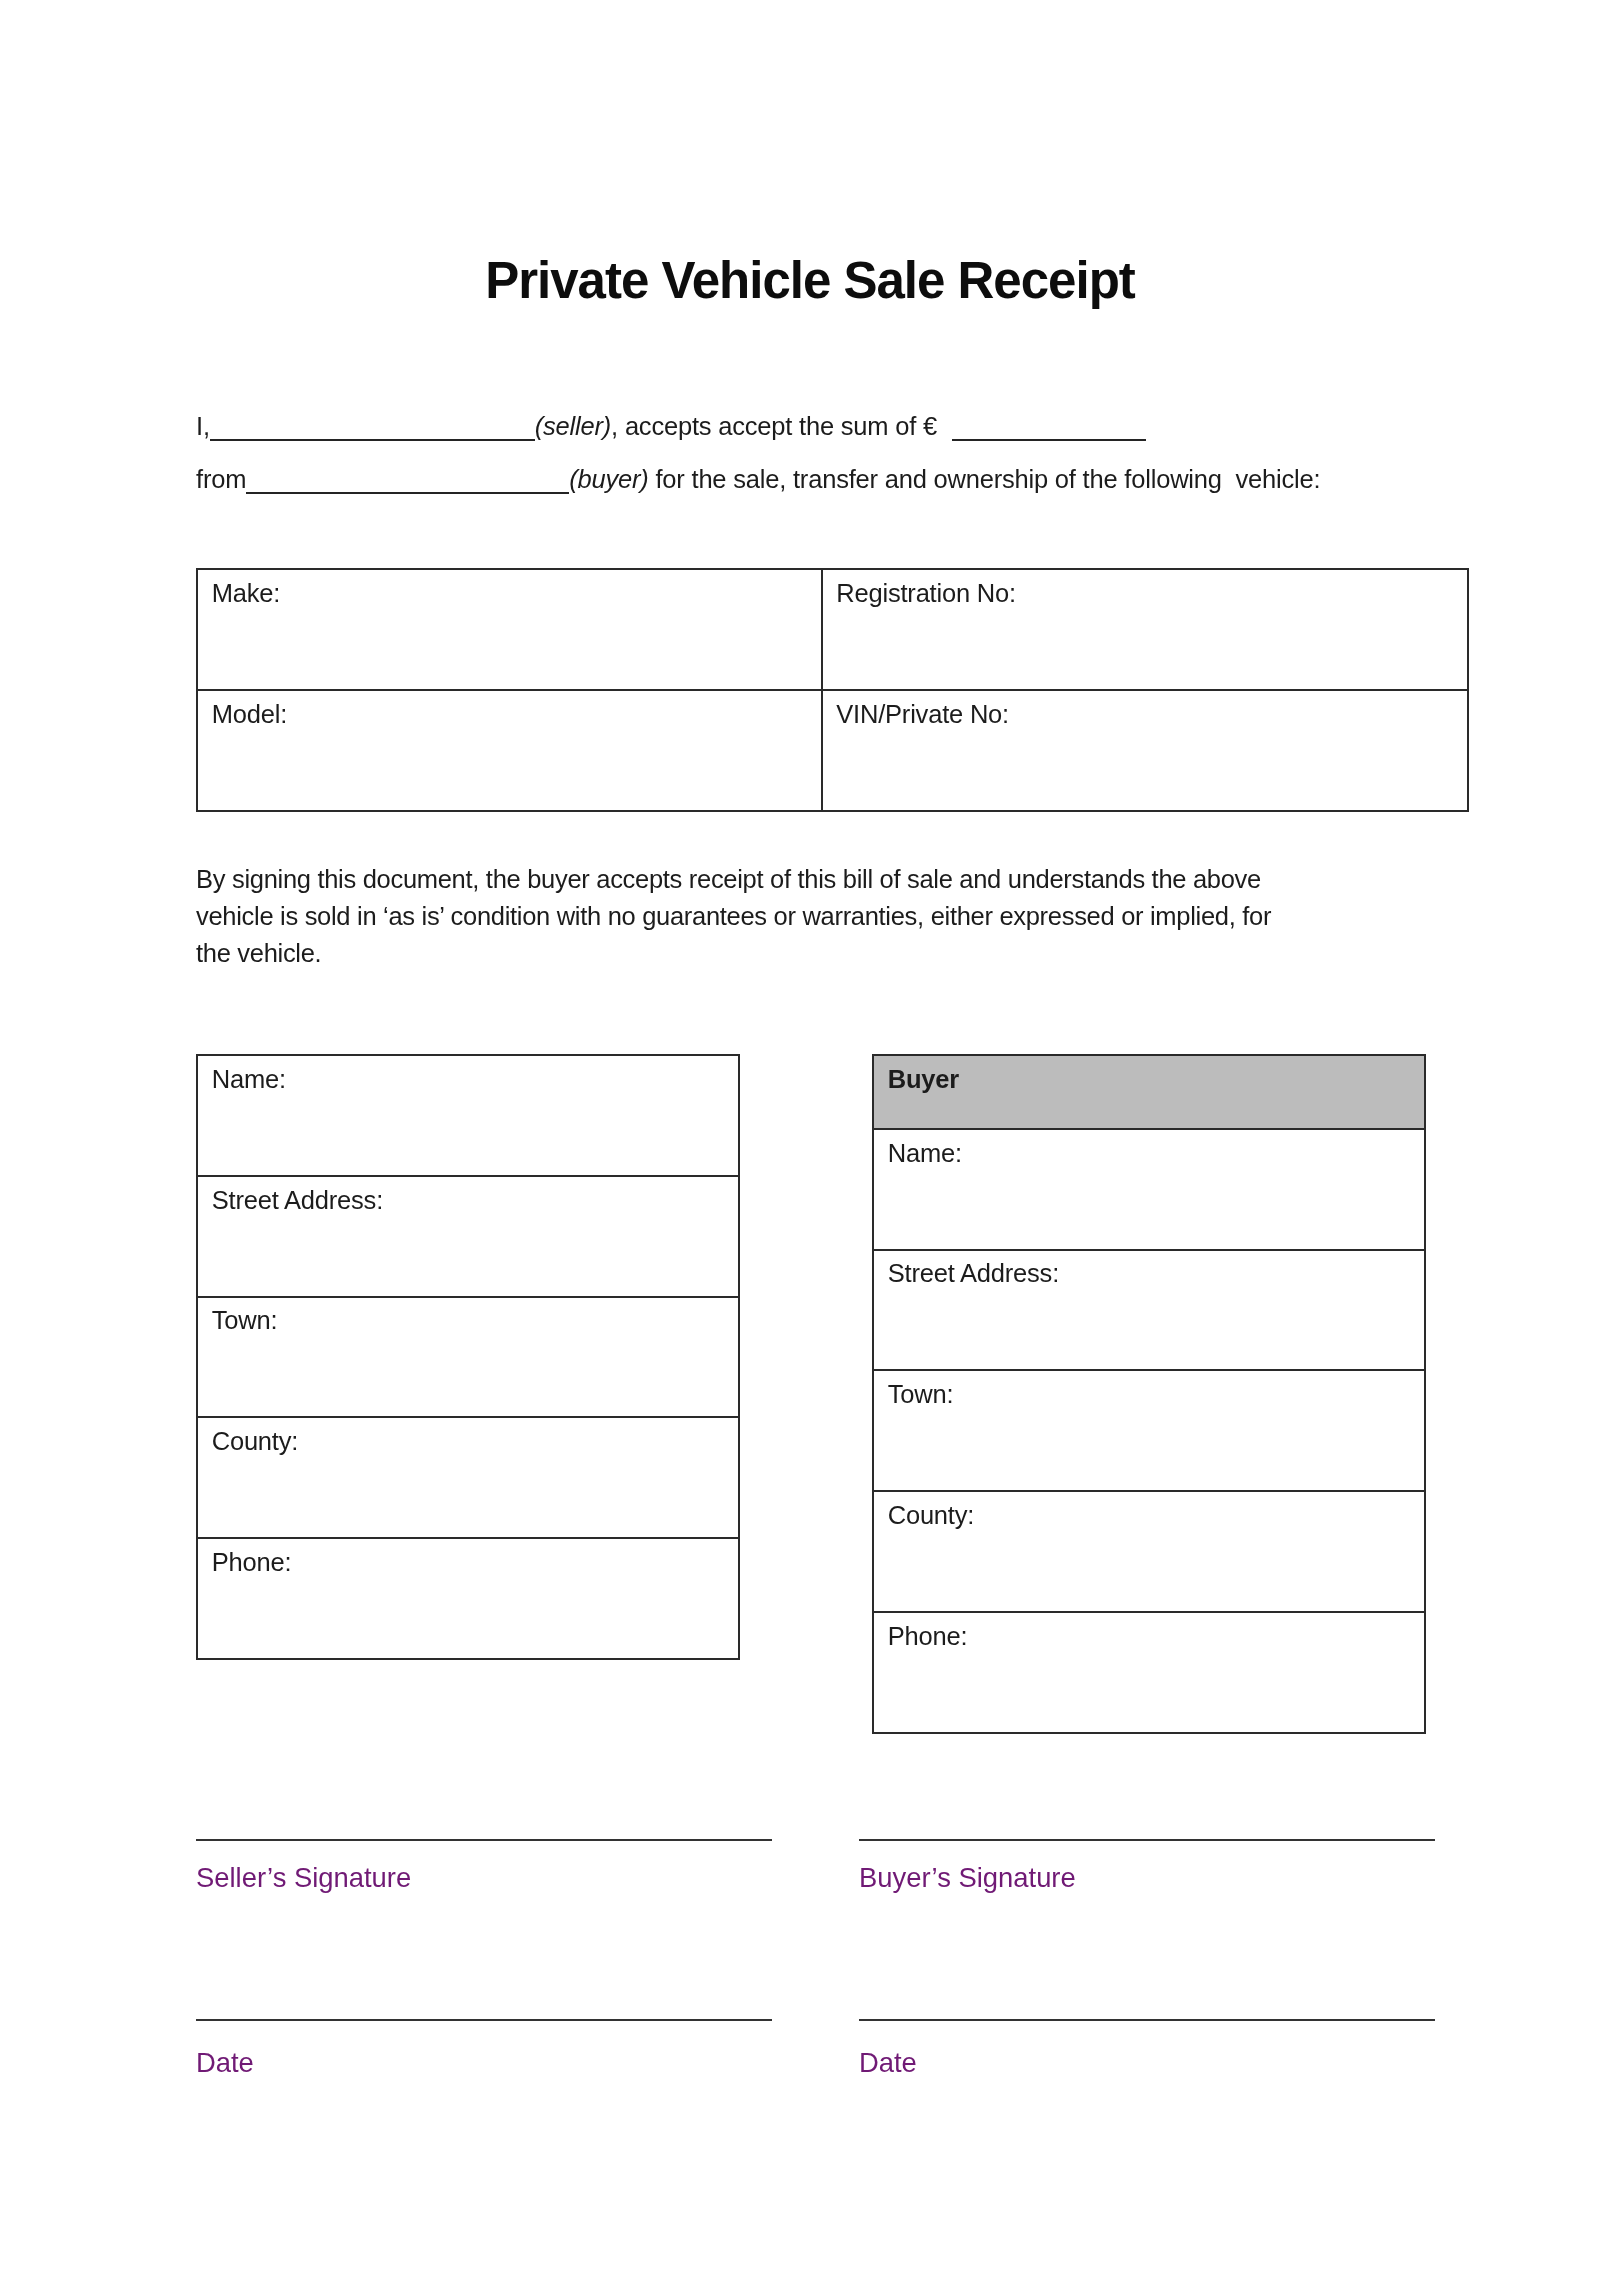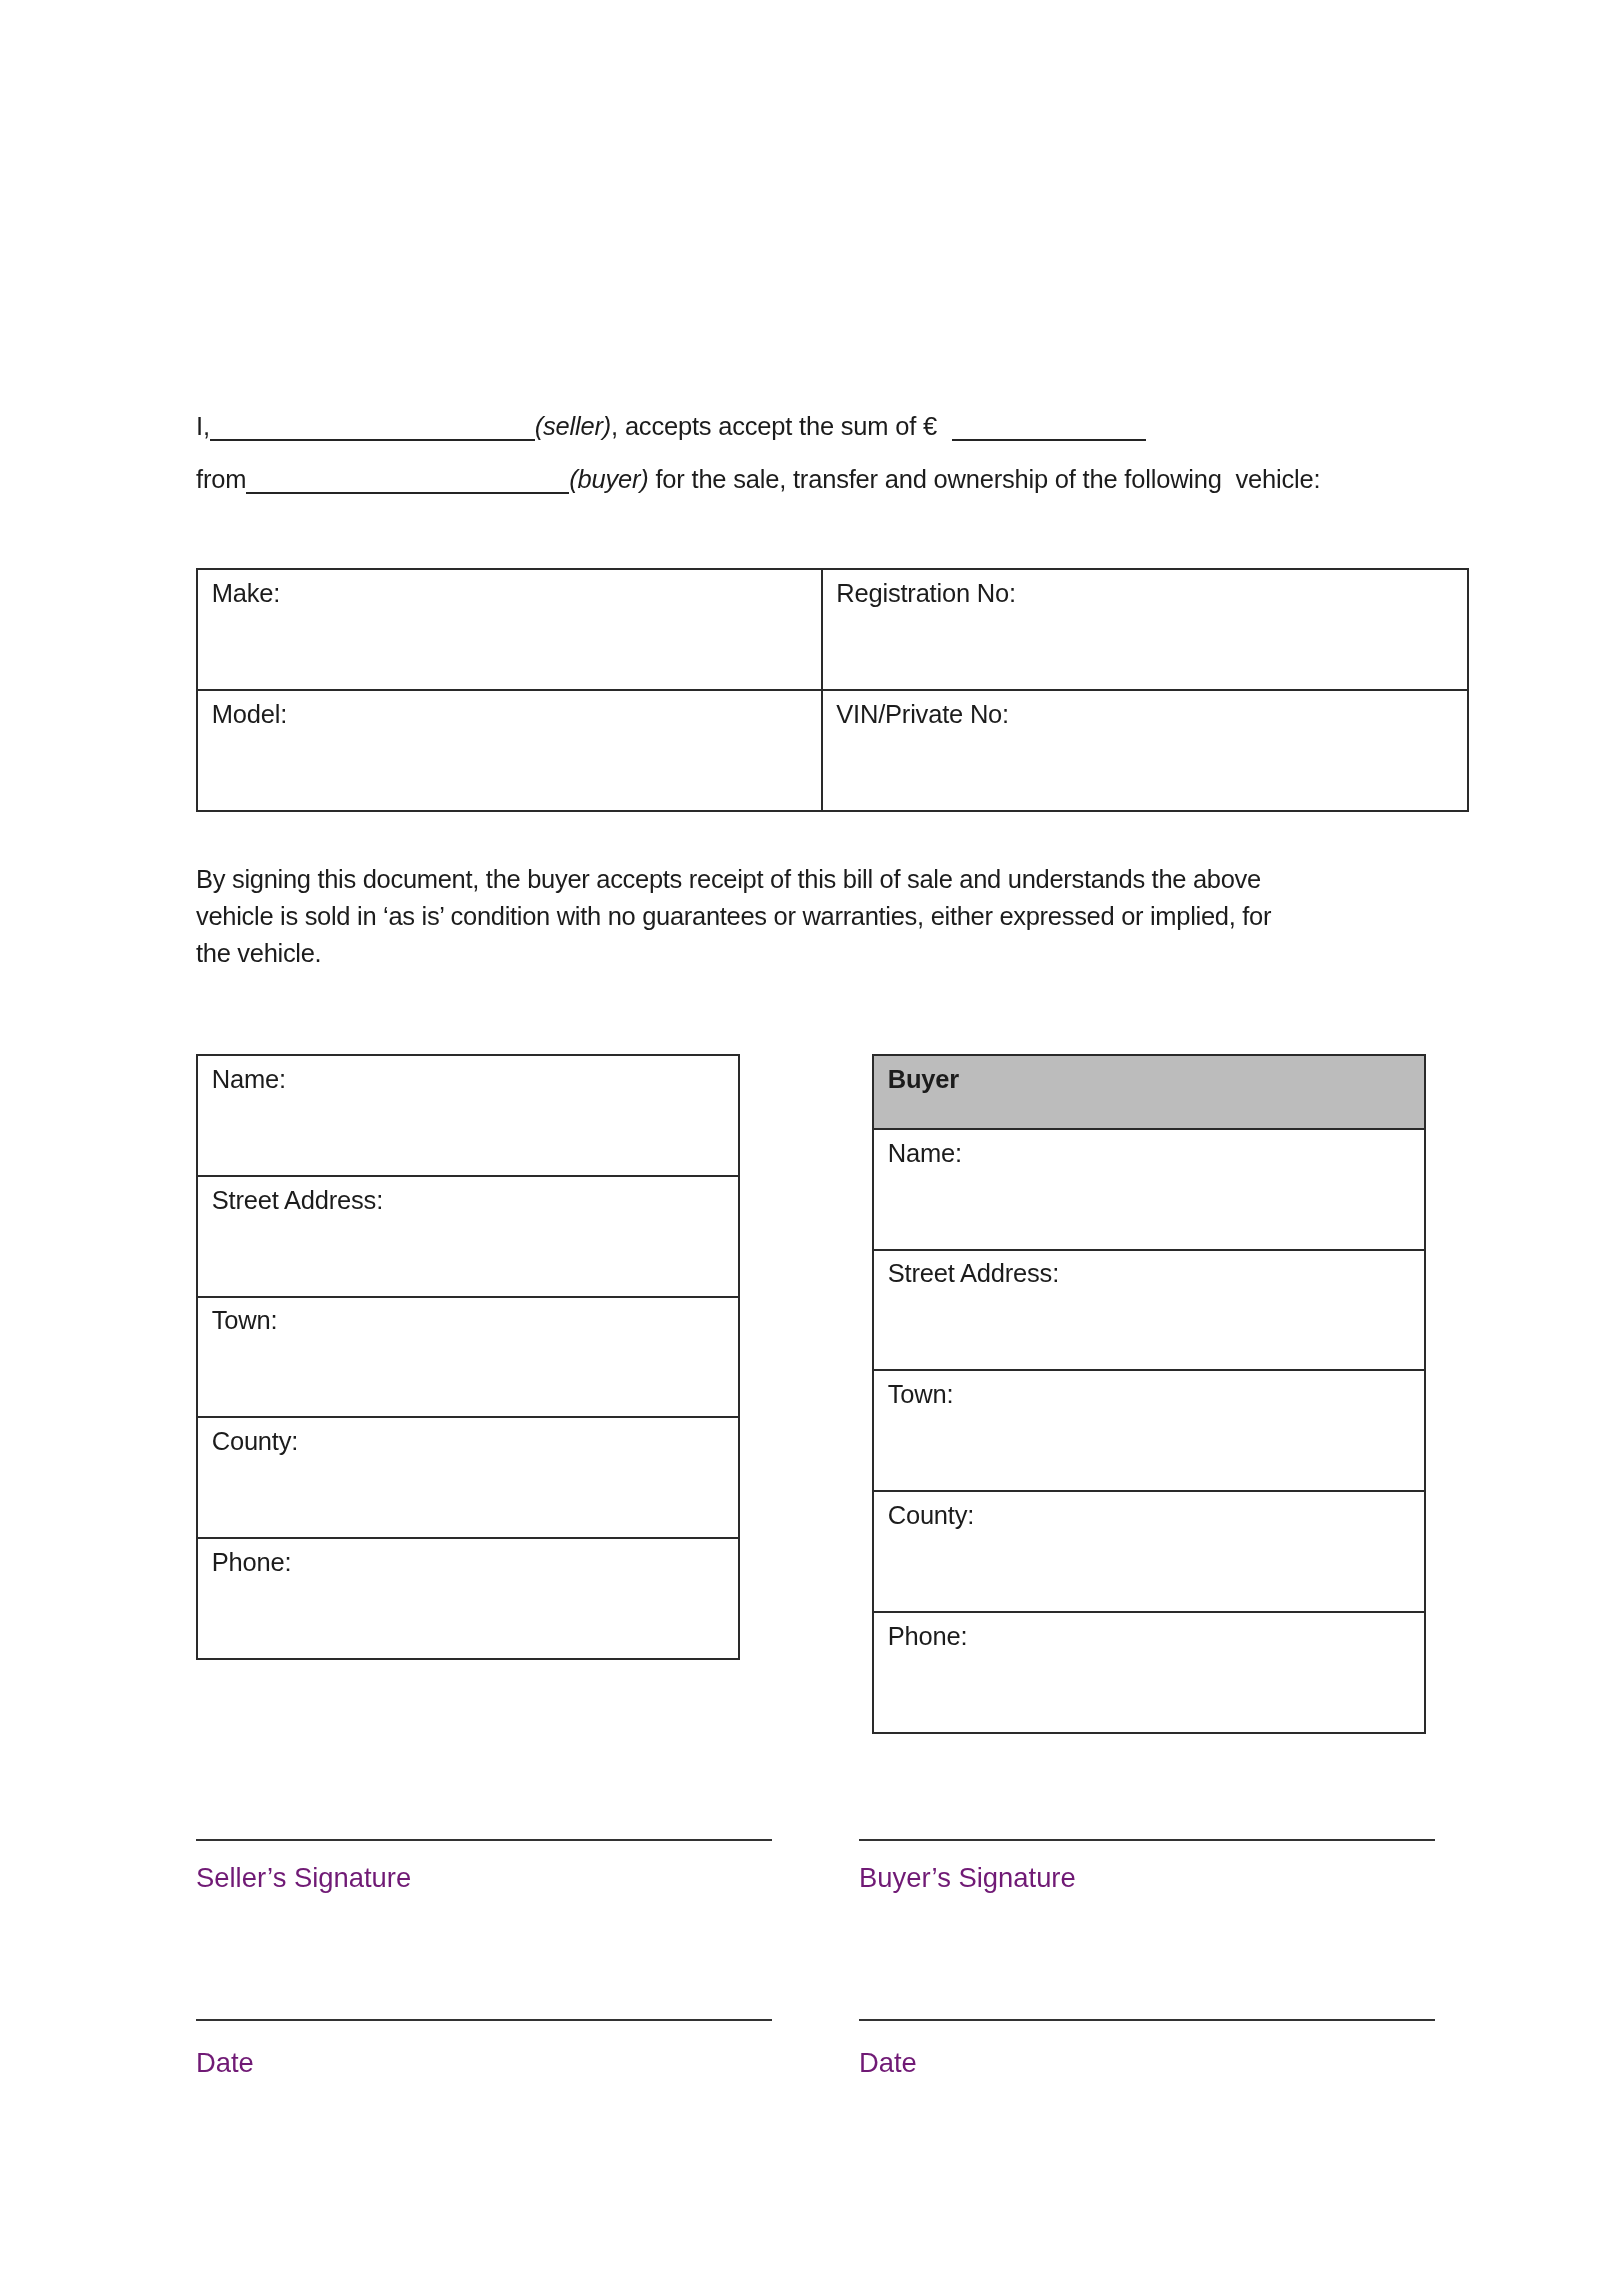--- a/index.html
+++ b/index.html
@@ -82,20 +82,21 @@
   .y-sigline{top:1839px;}
   .y-siglabel{top:1862px;}
   .y-dateline{top:2019px;}
   .y-datelabel{top:2047px;}
 </style>
 </head>
 <body>
 
 <div class="page">
 
+  <h1 class="title">Private Vehicle Sale Receipt</h1>
 
   <div class="intro-line intro-1"><span>I,</span><span class="blank blank-seller"></span><span class="italic">(seller)</span><span>, accepts accept the sum of € </span><span class="blank blank-amount"></span></div>
 
   <div class="intro-line intro-2"><span>from</span><span class="blank blank-buyer"></span><span class="italic">(buyer)</span><span> for the sale, transfer and ownership of the following  vehicle:</span></div>
 
   <table class="vehicle-table">
     <tbody>
         <tr>
       <td class="col-a">Make:</td>
       <td class="col-b">Registration No:</td>

